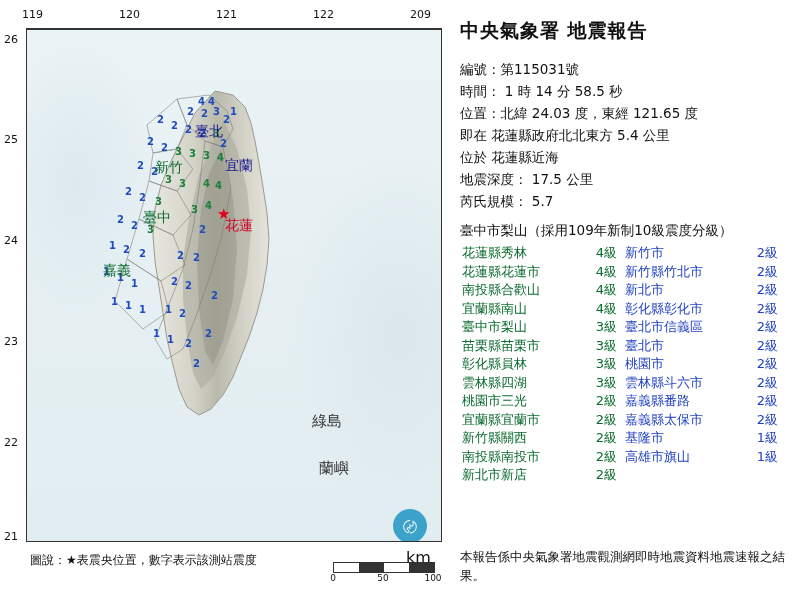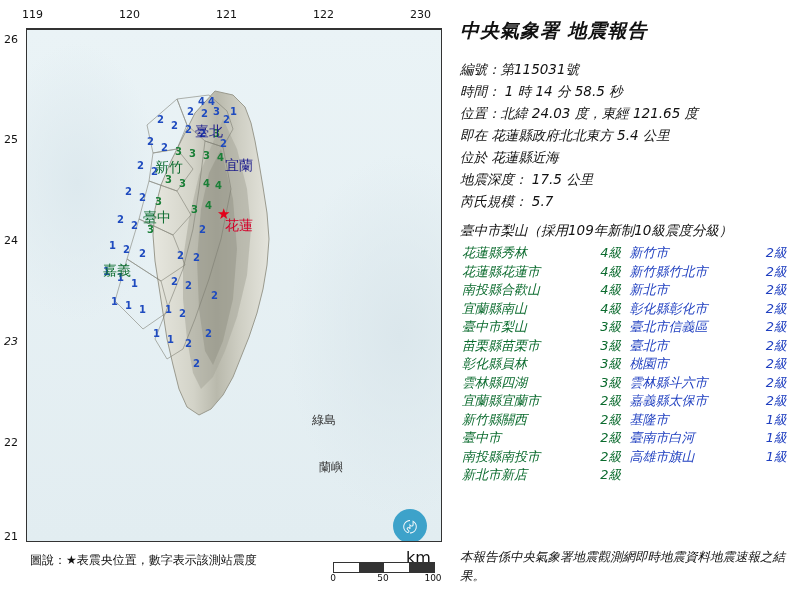--- a/index.html
+++ b/index.html
@@ -64,31 +64,31 @@
   .inum.blue{color:#1f4bbf;}
   .city-label{
     position:absolute;font-size:14px;color:#1a1a8c;white-space:nowrap;
   }
   .city-label.green{color:#0b6b2e;}
   .city-label.red{color:#d4002a;}
   .epicenter{
     position:absolute;color:#e2001a;font-size:15px;line-height:1;
   }
   .islet{
-    position:absolute;font-size:12px;color:#333;white-space:nowrap;
+    position:absolute;font-size:15px;color:#333;white-space:nowrap;
   }
   .logo-circle{
     position:absolute;left:366px;top:480px;width:34px;height:34px;border-radius:50%;
     background:#2196c4;color:#fff;font-size:17px;display:flex;align-items:center;
     justify-content:center;opacity:.85;
   }
   
   #report{
     position:absolute;left:452px;top:0;width:348px;height:599px;
-    padding:18px 11px 0 8px;box-sizing:border-box;color:#111;font-style:italic;
+    padding:18px 20px 0 8px;box-sizing:border-box;color:#111;
   }
   #report-title{
     font-size:19px;font-weight:bold;letter-spacing:1px;margin-bottom:14px;
   }
   .rline{font-size:13.5px;line-height:22px;white-space:nowrap;}
   #intensity-head{font-size:13.5px;margin-top:10px;margin-bottom:4px;white-space:nowrap;}
   #intensity-table{
     width:100%;border-collapse:collapse;font-size:13px;
   }
   #intensity-table td{
@@ -104,26 +104,26 @@
 </style>
 </head>
 <body>
 
 <div id="map-panel">
 
   <div class="axis-label" style="left:22px;top:8px;">119</div>
   <div class="axis-label" style="left:119px;top:8px;">120</div>
   <div class="axis-label" style="left:216px;top:8px;">121</div>
   <div class="axis-label" style="left:313px;top:8px;">122</div>
-  <div class="axis-label" style="left:410px;top:8px;">230</div>
+  <div class="axis-label" style="left:410px;top:8px;">209</div>
 
   <div class="axis-label" style="left:4px;top:33px;">26</div>
   <div class="axis-label" style="left:4px;top:133px;">25</div>
   <div class="axis-label" style="left:4px;top:234px;">24</div>
-  <div class="axis-label" style="left:4px;top:335px;font-style:italic;">23</div>
+  <div class="axis-label" style="left:4px;top:335px;">23</div>
   <div class="axis-label" style="left:4px;top:436px;">22</div>
   <div class="axis-label" style="left:4px;top:530px;">21</div>
 
   <div id="map-frame">
     <div id="ocean"></div>
 
     <div class="tick" style="left:0;top:0;width:414px;height:1px;"></div>
 
     <div id="taiwan">
       <svg width="175" height="400" viewBox="0 0 175 400">
@@ -313,38 +313,38 @@
           <td class="place-b">桃園市</td>
           <td class="lvl-b">2級</td>
         </tr>
         <tr>
           <td class="place">雲林縣四湖</td>
           <td class="lvl">3級</td>
           <td class="place-b">雲林縣斗六市</td>
           <td class="lvl-b">2級</td>
         </tr>
         <tr>
+          <td class="place">桃園市三光</td>
+          <td class="lvl">2級</td>
+          <td class="place-b">嘉義縣番路</td>
+          <td class="lvl-b">2級</td>
+        </tr>
+        <tr>
           <td class="place">宜蘭縣宜蘭市</td>
           <td class="lvl">2級</td>
           <td class="place-b">嘉義縣太保市</td>
           <td class="lvl-b">2級</td>
         </tr>
         <tr>
           <td class="place">新竹縣關西</td>
           <td class="lvl">2級</td>
           <td class="place-b">基隆市</td>
           <td class="lvl-b">1級</td>
         </tr>
         <tr>
-          <td class="place">臺中市</td>
-          <td class="lvl">2級</td>
-          <td class="place-b">臺南市白河</td>
-          <td class="lvl-b">1級</td>
-        </tr>
-        <tr>
           <td class="place">南投縣南投市</td>
           <td class="lvl">2級</td>
           <td class="place-b">高雄市旗山</td>
           <td class="lvl-b">1級</td>
         </tr>
         <tr>
           <td class="place">新北市新店</td>
           <td class="lvl">2級</td>
           <td class="place-b"></td>
           <td class="lvl-b"></td>

